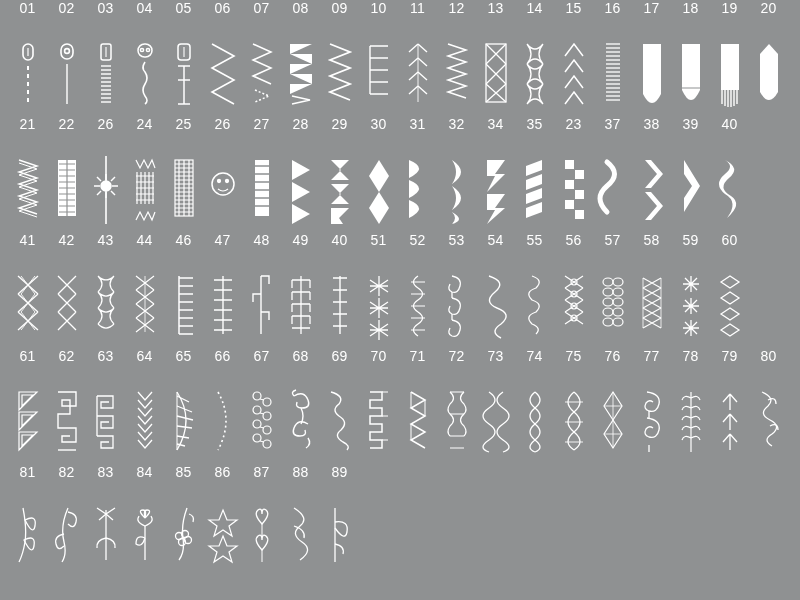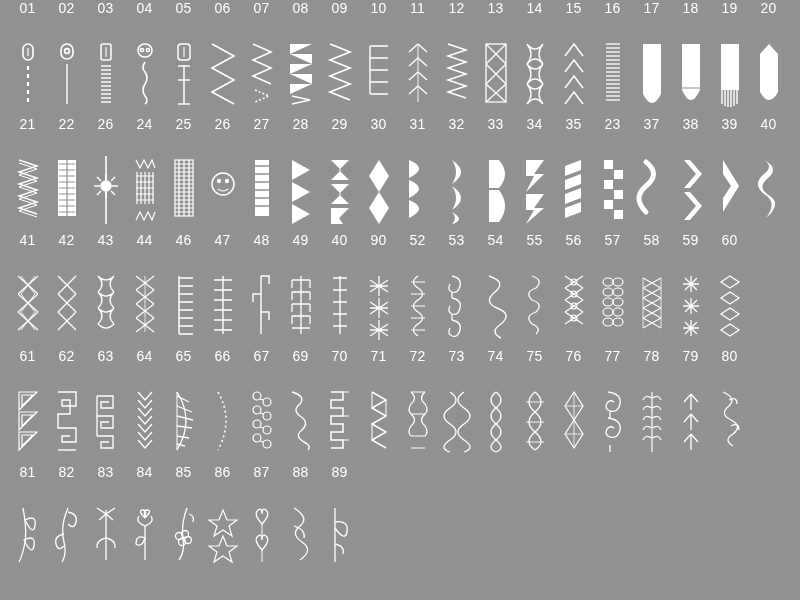--- a/index.html
+++ b/index.html
@@ -467,31 +467,20 @@
         <svg width="38" height="90" viewBox="0 0 38 90">
             <g fill="#fff">
           <path d="M14 26 Q32 38 14 50 Q22 38 14 26 Z"></path>
           <path d="M14 52 Q32 64 14 76 Q22 64 14 52 Z"></path>
           <path d="M14 78 Q28 86 14 90 Q20 84 14 78 Z"></path>
         </g>
           </svg>
       </div>
     </div>
     <div class="stitch-cell">
-      <div class="stitch-num">33</div>
-      <div class="stitch-art">
-        <svg width="38" height="90" viewBox="0 0 38 90">
-            <g fill="#fff">
-          <path d="M12 26 L22 26 Q34 40 22 54 L12 54 Z"></path>
-          <path d="M12 56 L22 56 Q34 72 22 88 L12 88 Z"></path>
-        </g>
-          </svg>
-      </div>
-    </div>
-    <div class="stitch-cell">
       <div class="stitch-num">34</div>
       <div class="stitch-art">
         <svg width="38" height="90" viewBox="0 0 38 90">
             <g fill="#fff">
           <path d="M10 26 L28 26 L18 40 L28 40 L10 58 L18 42 L10 42 Z"></path>
           <path d="M10 60 L28 60 L18 74 L28 74 L10 90 L18 76 L10 76 Z"></path>
         </g>
           </svg>
       </div>
     </div>
@@ -659,21 +648,21 @@
       <div class="stitch-art">
         <svg width="38" height="90" viewBox="0 0 38 90">
             <g stroke="#fff" fill="none" stroke-width="1.4">
           <path d="M19 26 L19 84"></path>
           <path d="M12 28 L26 28 M12 40 L26 40 M12 52 L26 52 M12 64 L26 64 M12 76 L26 76"></path>
         </g>
           </svg>
       </div>
     </div>
     <div class="stitch-cell">
-      <div class="stitch-num">90</div>
+      <div class="stitch-num">51</div>
       <div class="stitch-art">
         <svg width="38" height="90" viewBox="0 0 38 90">
             <g stroke="#fff" fill="none" stroke-width="1.3">
           <g>
                 <path d="M10 30 L28 42 M28 30 L10 42 M19 26 L19 46 M10 36 L28 36"></path>
               </g>
           <g>
                 <path d="M10 52 L28 64 M28 52 L10 64 M19 48 L19 68 M10 58 L28 58"></path>
               </g>
           <g>
@@ -890,20 +879,33 @@
           <circle cx="14" cy="58" r="4"></circle>
               <circle cx="24" cy="64" r="4"></circle>
           <circle cx="14" cy="72" r="4"></circle>
               <circle cx="24" cy="78" r="4"></circle>
           <path d="M17 33 L21 34 M17 47 L21 48 M17 61 L21 62 M17 75 L21 76"></path>
         </g>
           </svg>
       </div>
     </div>
     <div class="stitch-cell">
+      <div class="stitch-num">68</div>
+      <div class="stitch-art">
+        <svg width="38" height="90" viewBox="0 0 38 90">
+            <g stroke="#fff" fill="none" stroke-width="1.4">
+          <path d="M12 30 q10 -6 14 4 q3 8 -6 8 q-7 0 -5 -6"></path>
+          <path d="M26 58 q-10 -6 -14 4 q-3 8 6 8 q7 0 5 -6"></path>
+          <path d="M19 42 q4 8 0 16"></path>
+          <path d="M12 30 q-4 -4 2 -6 M26 72 q4 6 -2 10"></path>
+        </g>
+          </svg>
+      </div>
+    </div>
+    <div class="stitch-cell">
       <div class="stitch-num">69</div>
       <div class="stitch-art">
         <svg width="38" height="90" viewBox="0 0 38 90">
             <g stroke="#fff" fill="none" stroke-width="1.4">
           <path d="M10 26 q14 4 8 12 q-8 6 0 12 q10 6 2 14 q-8 6 2 12 q8 4 4 8"></path>
         </g>
           </svg>
       </div>
     </div>
     <div class="stitch-cell">

